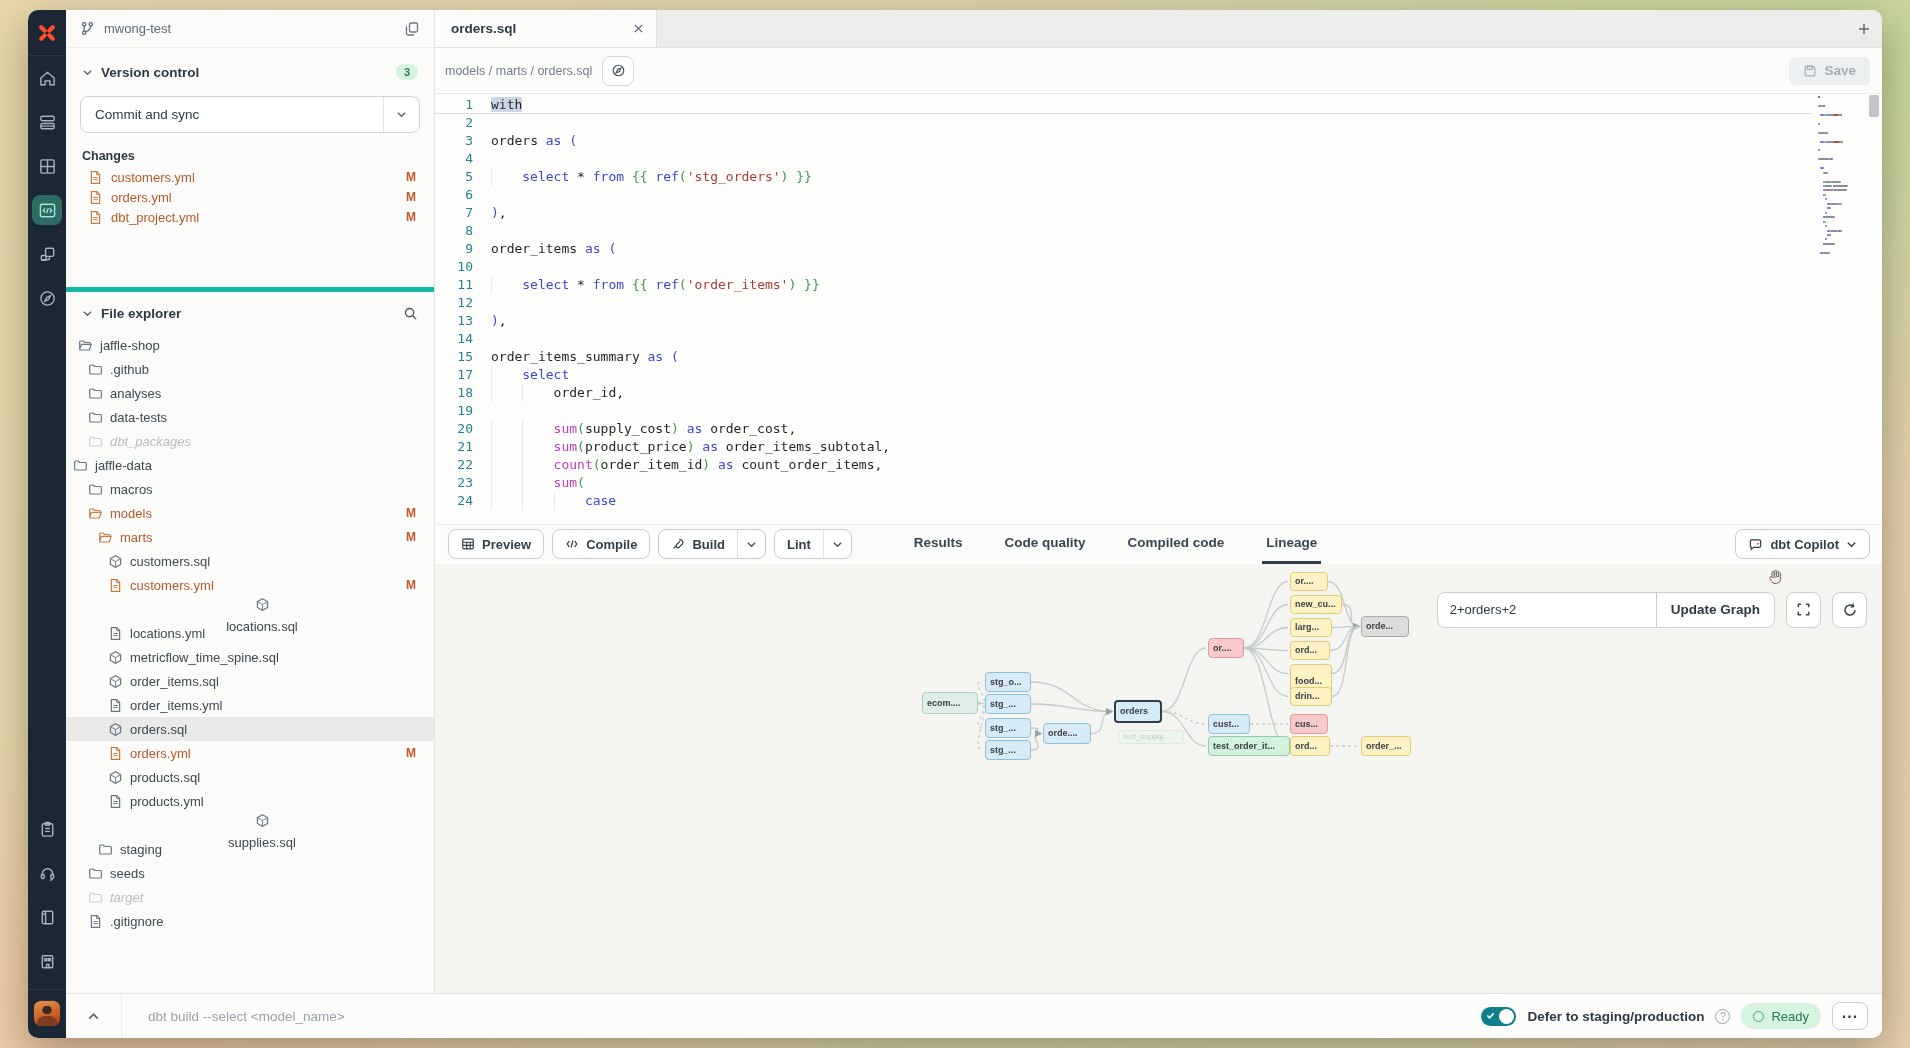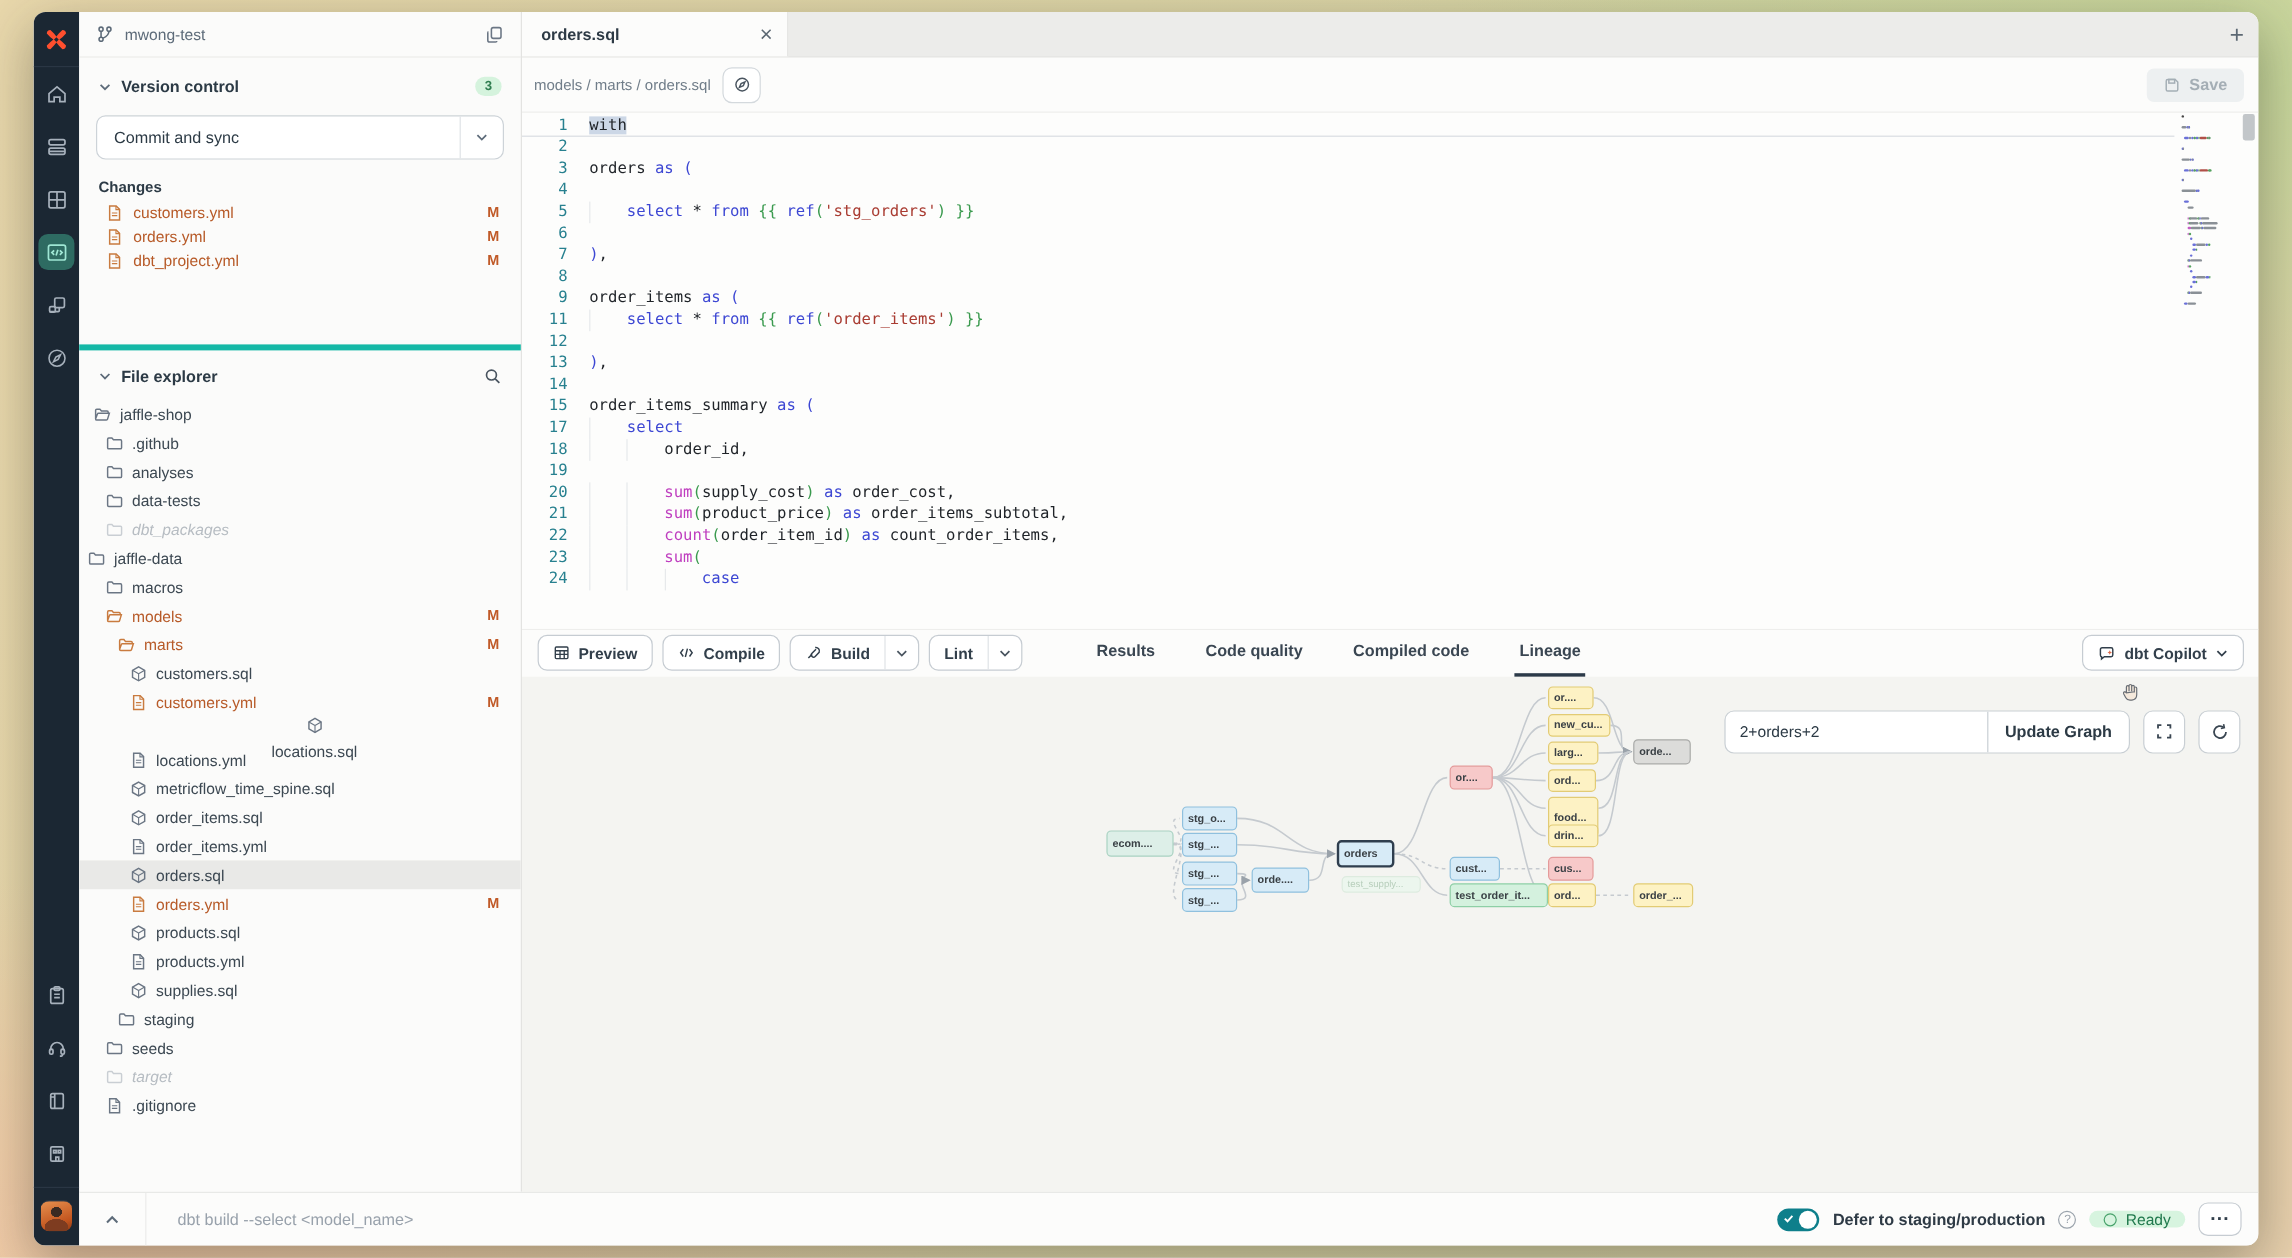--- a/index.html
+++ b/index.html
@@ -143,21 +143,21 @@
   .collapse { width:56px; align-self:stretch; display:flex; align-items:center; justify-content:center;
     color:#5d6b79; border-right:1px solid #ececea; cursor:pointer; }
   .cmd { flex:1; padding-left:26px; font-size:13.5px; color:#98a1ab; }
   .sb-right { display:flex; align-items:center; gap:11px; padding-right:14px; }
   .toggle { width:35px; height:19px; background:#0e7f8b; border-radius:10px; position:relative; cursor:pointer; }
   .toggle .knob { position:absolute; right:2px; top:2px; width:15px; height:15px; border-radius:50%; background:#fff; }
   .toggle svg { position:absolute; left:5px; top:4px; }
   .defer-lbl { font-size:13.5px; font-weight:bold; color:#2e3a45; }
   .qmark { width:15px; height:15px; border:1px solid #9aa3ac; border-radius:50%; color:#9aa3ac;
     font-size:10px; display:flex; align-items:center; justify-content:center; }
-  .ready { background:#d7f4df; color:#20794d; border-radius:13px; height:14px; padding:0 12px;
+  .ready { background:#d7f4df; color:#20794d; border-radius:13px; height:26px; padding:0 12px;
     font-size:13px; display:flex; align-items:center; gap:7px; }
   .ready .ring { width:11px; height:11px; border:1.5px solid #49a36c; border-radius:50%; }
   .more { width:36px; height:28px; border:1px solid #c6ccd2; border-radius:8px; background:#fff;
     display:flex; align-items:center; justify-content:center; color:#323f4b; letter-spacing:1px;
     font-weight:bold; cursor:pointer; padding-bottom:6px; }
 </style>
 </head>
 <body>
 
 <div class="app">
@@ -527,21 +527,21 @@
               <div class="tree-row" style="padding-left: 42px;">
                 <span class="ic">
                   <svg width="15" height="15" viewBox="0 0 16 16" fill="none" stroke="currentColor" stroke-width="1.3">
                     <path d="M3.6 1.8 H9.4 L12.4 4.8 V14.2 H3.6 Z"></path>
                     <path d="M9.2 1.8 V5 H12.4 M5.6 8 H10.4 M5.6 10.3 H10.4" stroke-width="1"></path>
                   </svg>
                 </span>
     <span>products.yml</span>
                 <span class="grow"></span>
               </div>
-              <div class="tree-row" style="padding-left: 42px;">
+              <div class="tree-row" style="padding-left: 42px; flex-direction: column;">
                 <span class="ic">
                   <svg width="15" height="15" viewBox="0 0 16 16" fill="none" stroke="currentColor" stroke-width="1.3">
                     <path d="M8 1.8 L13.4 4.9 V11.1 L8 14.2 L2.6 11.1 V4.9 Z"></path>
                     <path d="M8 8 L13.4 4.9 M8 8 L2.6 4.9 M8 8 V14.2" stroke-width="1"></path>
                   </svg>
                 </span>
     <span>supplies.sql</span>
                 <span class="grow"></span>
               </div>
               <div class="tree-row" style="padding-left: 32px;">
@@ -629,20 +629,21 @@
           <div id="code-lines" class="code">
               <div class="code-row current"><span class="ln">1</span><span class="src"><span class="tk-kwsel">with</span></span></div>
               <div class="code-row"><span class="ln">2</span><span class="src"></span></div>
               <div class="code-row"><span class="ln">3</span><span class="src"><span class="tk-id">orders </span><span class="tk-kw">as</span><span class="tk-id"> </span><span class="tk-kw">(</span></span></div>
               <div class="code-row"><span class="ln">4</span><span class="src"></span></div>
               <div class="code-row"><span class="ln">5</span><span class="src"><span class="ind"> </span><span class="tk-kw">select</span><span class="tk-id"> * </span><span class="tk-kw">from</span><span class="tk-id"> </span><span class="tk-jj">{{</span><span class="tk-id"> </span><span class="tk-kw">ref</span><span class="tk-pr">(</span><span class="tk-str">'stg_orders'</span><span class="tk-pr">)</span><span class="tk-id"> </span><span class="tk-jj">}}</span></span></div>
               <div class="code-row"><span class="ln">6</span><span class="src"></span></div>
               <div class="code-row"><span class="ln">7</span><span class="src"><span class="tk-kw">)</span><span class="tk-id">,</span></span></div>
               <div class="code-row"><span class="ln">8</span><span class="src"></span></div>
               <div class="code-row"><span class="ln">9</span><span class="src"><span class="tk-id">order_items </span><span class="tk-kw">as</span><span class="tk-id"> </span><span class="tk-kw">(</span></span></div>
+              <div class="code-row"><span class="ln">10</span><span class="src"></span></div>
               <div class="code-row"><span class="ln">11</span><span class="src"><span class="ind"> </span><span class="tk-kw">select</span><span class="tk-id"> * </span><span class="tk-kw">from</span><span class="tk-id"> </span><span class="tk-jj">{{</span><span class="tk-id"> </span><span class="tk-kw">ref</span><span class="tk-pr">(</span><span class="tk-str">'order_items'</span><span class="tk-pr">)</span><span class="tk-id"> </span><span class="tk-jj">}}</span></span></div>
               <div class="code-row"><span class="ln">12</span><span class="src"></span></div>
               <div class="code-row"><span class="ln">13</span><span class="src"><span class="tk-kw">)</span><span class="tk-id">,</span></span></div>
               <div class="code-row"><span class="ln">14</span><span class="src"></span></div>
               <div class="code-row"><span class="ln">15</span><span class="src"><span class="tk-id">order_items_summary </span><span class="tk-kw">as</span><span class="tk-id"> </span><span class="tk-kw">(</span></span></div>
               <div class="code-row"><span class="ln">17</span><span class="src"><span class="ind"> </span><span class="tk-kw">select</span></span></div>
               <div class="code-row"><span class="ln">18</span><span class="src"><span class="ind"> </span><span class="ind"> </span><span class="tk-id">order_id,</span></span></div>
               <div class="code-row"><span class="ln">19</span><span class="src"></span></div>
               <div class="code-row"><span class="ln">20</span><span class="src"><span class="ind"> </span><span class="ind"> </span><span class="tk-fn">sum</span><span class="tk-pr">(</span><span class="tk-id">supply_cost</span><span class="tk-pr">)</span><span class="tk-id"> </span><span class="tk-kw">as</span><span class="tk-id"> order_cost,</span></span></div>
               <div class="code-row"><span class="ln">21</span><span class="src"><span class="ind"> </span><span class="ind"> </span><span class="tk-fn">sum</span><span class="tk-pr">(</span><span class="tk-id">product_price</span><span class="tk-pr">)</span><span class="tk-id"> </span><span class="tk-kw">as</span><span class="tk-id"> order_items_subtotal,</span></span></div>

